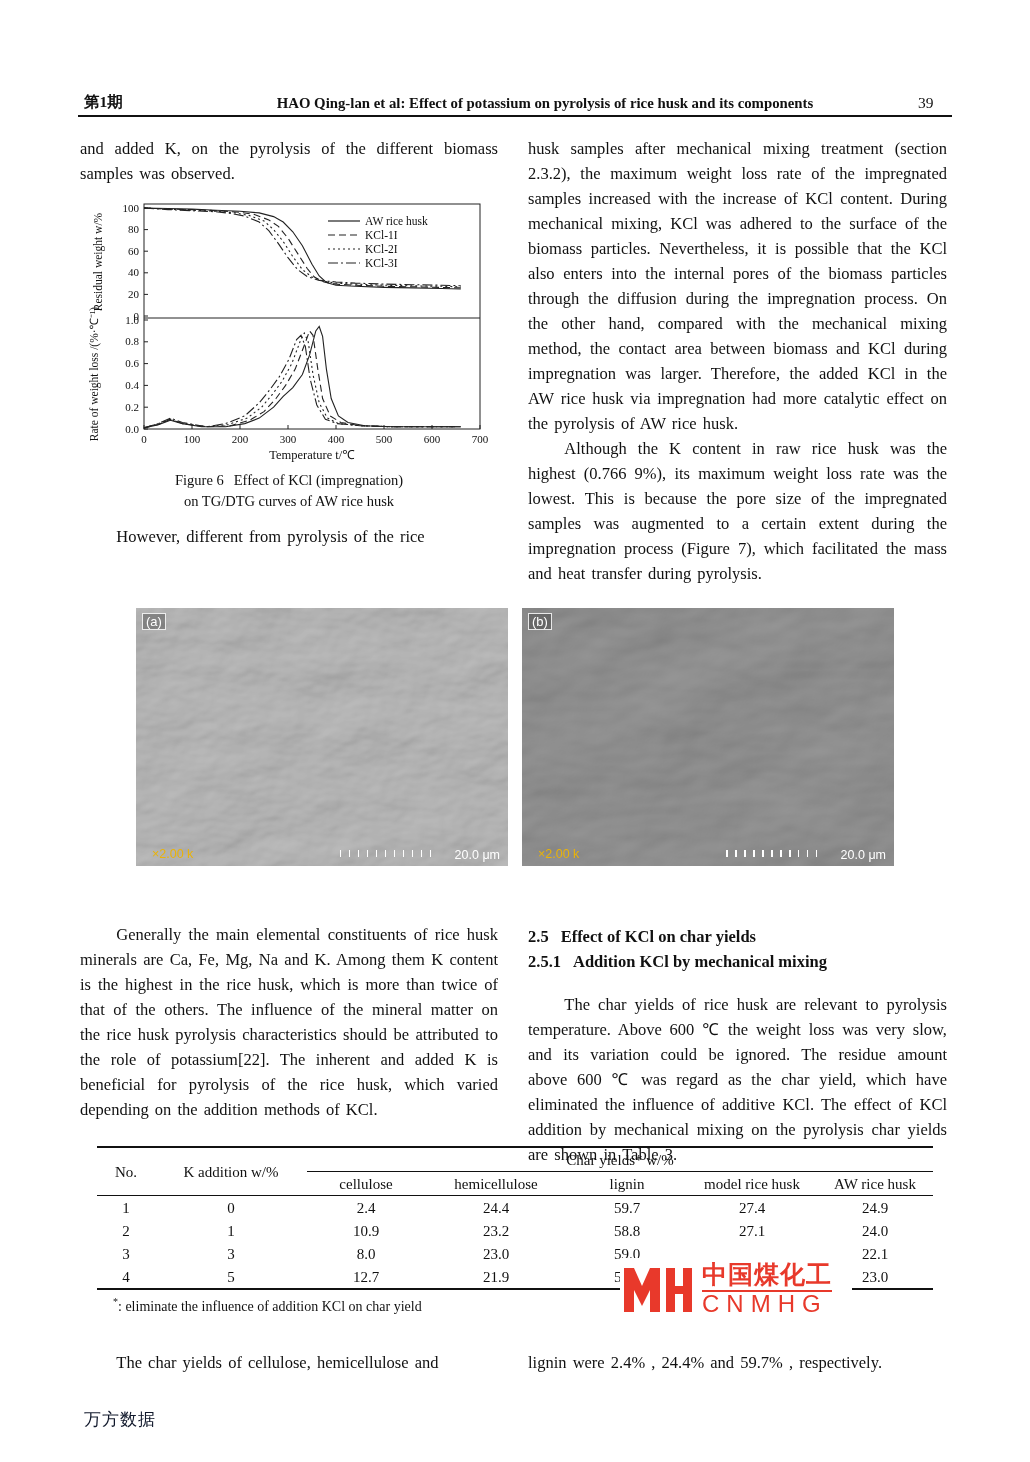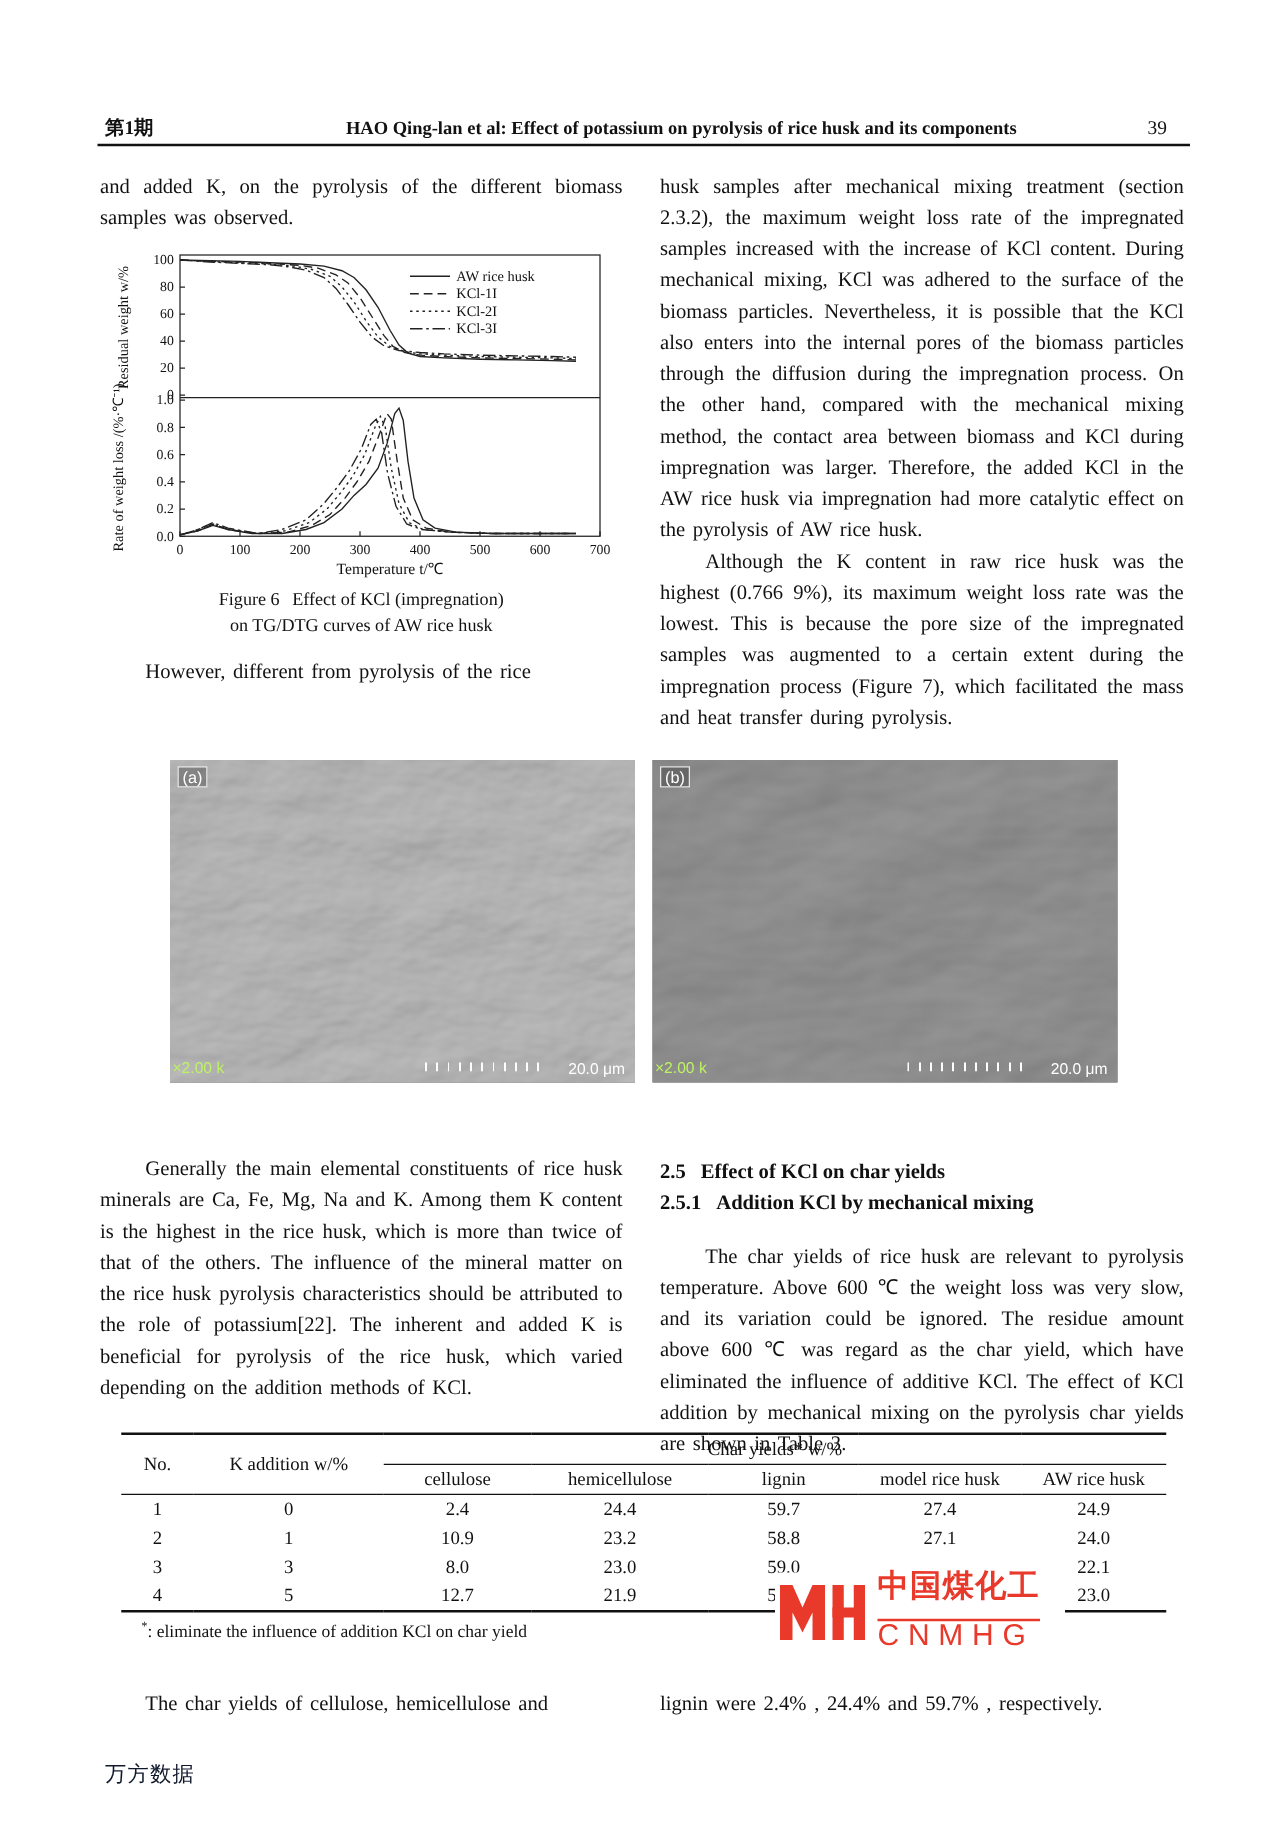--- a/index.html
+++ b/index.html
@@ -33,21 +33,21 @@
   .however { margin-top:12px; }
 
   
   .fig7-band { left:0; top:608px; width:1030px; }
   .fig7-imgs { width:758px; margin:0 auto; display:flex; gap:14px; }
   .sem { position:relative; flex:1; height:258px; background:#4c4c4c; overflow:hidden; }
   .sem svg { position:absolute; inset:0; width:100%; height:100%; }
   .sem-label { position:absolute; top:5px; left:6px; color:#fff; font-size:13px;
     border:1px solid rgba(255,255,255,.85); padding:0 3px; background:rgba(0,0,0,.25);
     font-family:"Liberation Sans", sans-serif; }
-  .sem-mag { position:absolute; bottom:5px; left:2px; color:#bef264; font-size:12.5px;
+  .sem-mag { position:absolute; bottom:5px; left:16px; color:#eab308; font-size:12.5px;
     font-family:"Liberation Sans", sans-serif; }
   .sem-scale { position:absolute; bottom:4px; right:8px; color:#fff; font-size:12.5px;
     font-family:"Liberation Sans", sans-serif; }
   .sem-ruler { position:absolute; bottom:9px; right:72px; width:96px; height:7px;
     background:repeating-linear-gradient(90deg,#fff 0 1.5px,transparent 1.5px 9px); }
   .fig7-cap { text-align:center; font-size:14.8px; margin-top:16px; }
 
   
   .sec-h { font-size:16.5px; font-weight:bold; line-height:25px; }
   .sec-num { margin-right:12px; }
@@ -66,21 +66,21 @@
   .t3foot sup { font-size:10px; }
 
   
   .bl { left:80px; top:1350px; width:418px; }
   .br { left:528px; top:1350px; width:419px; }
 
   
   .wm { left:620px; top:1258px; width:232px; height:60px; background:#fff;
     display:flex; align-items:center; gap:8px; z-index:5; position:absolute; }
   .wm-cn { font-size:25px; color:#e8392b; font-weight:bold; letter-spacing:1px;
-    line-height:28px; border-bottom:2px solid #e8392b; padding-bottom:11px; }
+    line-height:28px; border-bottom:2px solid #e8392b; padding-bottom:1px; }
   .wm-en { font-size:24px; color:#e8392b; letter-spacing:7px; line-height:24px;
     font-family:"Liberation Sans", sans-serif; }
 
   .wf { left:84px; top:1408px; font-size:17px; color:#0f172a;
     font-family:"Liberation Sans", sans-serif; letter-spacing:1px; }
 </style>
 </head>
 <body>
 
 <div class="abs hdr-issue">第1期</div>

